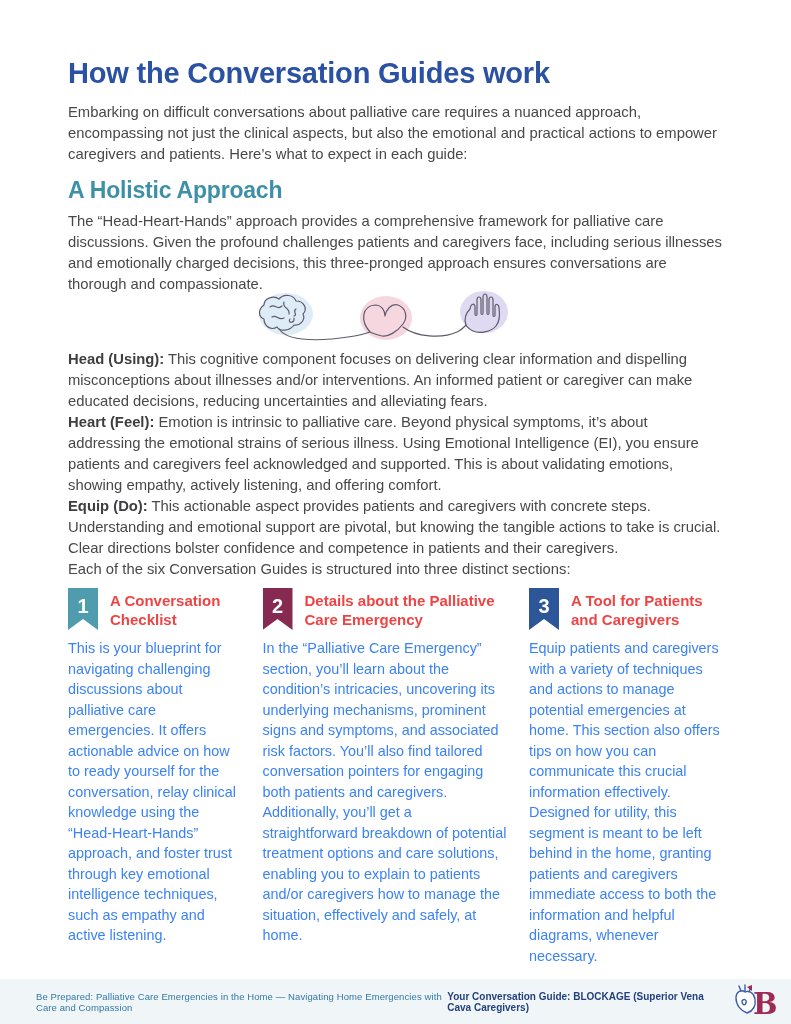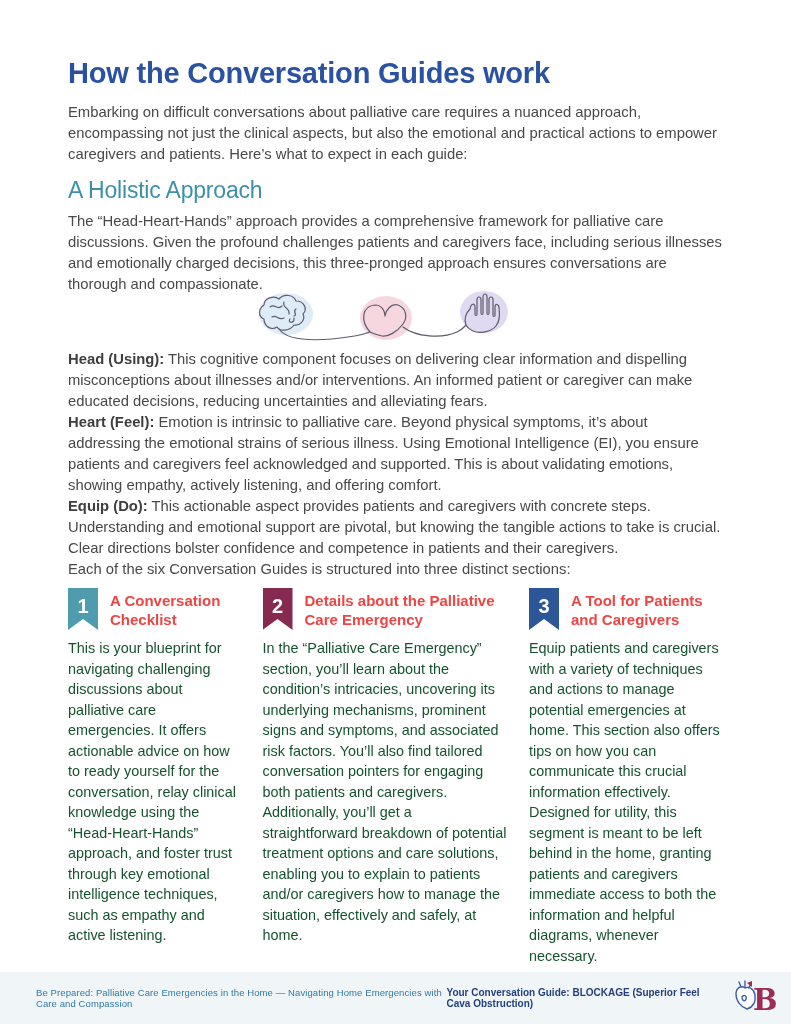--- a/index.html
+++ b/index.html
@@ -8,43 +8,43 @@
     font-family:"Liberation Sans","DejaVu Sans",sans-serif; color:#48484a;
     -webkit-font-smoothing:antialiased;
   }
   .content { padding:56px 68px 0 68px; }
   .page-title {
     font-size:29px; font-weight:bold; color:#2b51a3; margin:0 0 12px 0;
     letter-spacing:-0.2px; line-height:34px;
   }
   .body-p { font-size:14.8px; line-height:21px; margin:0; color:#48484a; }
   .section-h {
-    font-size:23px; font-weight:normal; color:#3e90a8; line-height:27px;
+    font-size:23px; font-weight:bold; color:#3e90a8; line-height:27px;
     margin:12px 0 7px 0; letter-spacing:-0.2px;
   }
   .illustration-wrap { width:300px; margin:-8px auto 4px auto; }
   .hhh p { margin:0; }
   .lead { font-weight:bold; color:#3e3e40; }
   .practical-h { margin-top:2px; margin-bottom:6px; }
   .columns { display:flex; justify-content:space-between; margin-top:8px; width:655px; }
   .col1 { width:174px; } .col2 { width:246px; } .col3 { width:194px; }
   .col-head { display:flex; gap:12px; margin-bottom:8px; align-items:flex-start; }
   .badge {
     flex:0 0 30px; height:42px; box-sizing:border-box; padding-top:7px;
     clip-path:polygon(0 0,100% 0,100% 100%,50% 74%,0 100%);
     color:#ffffff; font-weight:bold; font-size:20px; text-align:center;
   }
   .badge-1 { background:#4f9cae; }
   .badge-2 { background:#872a52; }
   .badge-3 { background:#2c5697; }
   .col-title { font-weight:bold; font-size:15px; line-height:19px; color:#ef4444; padding-top:3px; }
-  .col-body { font-size:14.4px; line-height:20.5px; margin:0; color:#14532d; }
+  .col-body { font-size:14.4px; line-height:20.5px; margin:0; color:#3b82f6; }
   .outro { margin-top:10px; }
   .footer {
-    position:absolute; left:0; right:0; bottom:0; height:52px; background:#f0f5f8;
+    position:absolute; left:0; right:0; bottom:0; height:45px; background:#f0f5f8;
     display:flex; align-items:center; padding:0 10px 0 36px; box-sizing:border-box;
   }
   .footer-left { font-size:9.5px; color:#3279a5; letter-spacing:0.1px; }
   .footer-right { font-size:10px; font-weight:bold; color:#233f7d; margin-left:auto; padding-right:8px; }
   .logo { display:flex; align-items:center; }
   svg { display:block; }
 </style>
 </head>
 <body>
 
@@ -114,21 +114,21 @@
     </div>
 
   </div>
 
   <p class="body-p outro">Furthermore, with guided prompts and questions, you’ll be primed to structure your dialogue, gauge concerns, and offer clarity. It’s imperative to remain attuned to the patient’s care goals, especially during emergencies, to guarantee that proposed strategies align with their goals of care and life expectancy.</p>
 
 </div>
 
 <div class="footer">
   <span class="footer-left">Be Prepared: Palliative Care Emergencies in the Home — Navigating Home Emergencies with Care and Compassion</span>
-  <span class="footer-right">Your Conversation Guide: BLOCKAGE (Superior Feel Cava Obstruction)</span>
+  <span class="footer-right">Your Conversation Guide: BLOCKAGE (Superior Vena Cava Caregivers)</span>
   <span class="logo">
     <svg width="48" height="38" viewBox="0 0 48 38">
       <text x="20" y="31" font-family="DejaVu Serif, serif" font-size="29" font-weight="bold" fill="#9e2b53">B</text>
       <g fill="none" stroke="#3b5ea8" stroke-width="1.4" stroke-linecap="round" stroke-linejoin="round">
         <path d="M12,9 C8,6 3,9 3,15 C3,22 8,28 14,30 C20,28 23,23 22,16 C21,10 16,7 12,9 Z" fill="#ffffff"></path>
         <path d="M8,8 L6,3"></path>
         <path d="M12,8 L12,2"></path>
         <path d="M16,9 L18,4"></path>
         <path d="M9,18 C11,15 14,17 13,20 C12,23 9,22 9,18 Z"></path>
       </g>

